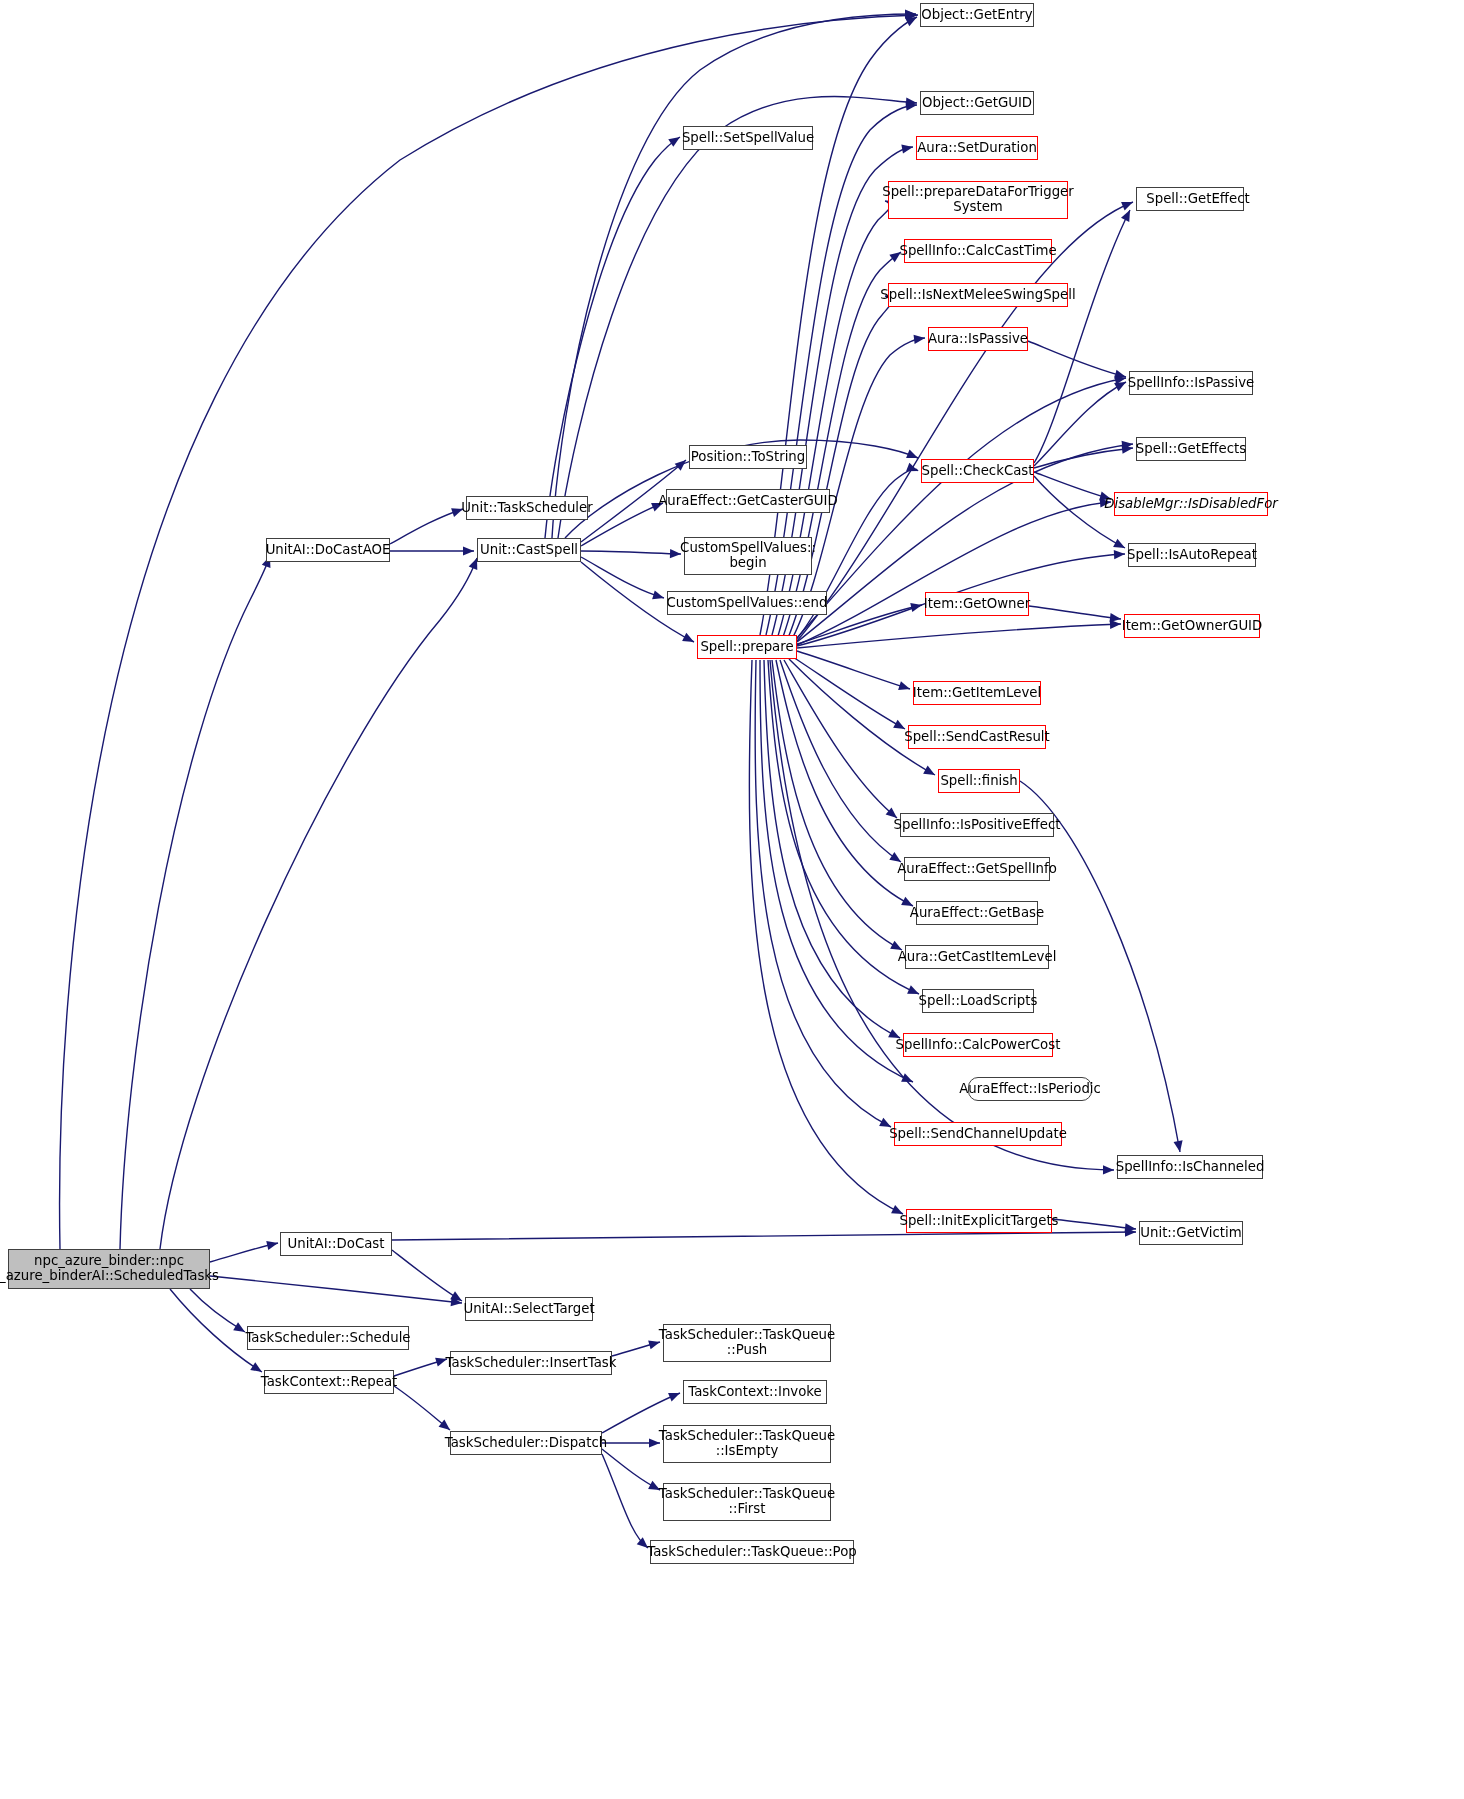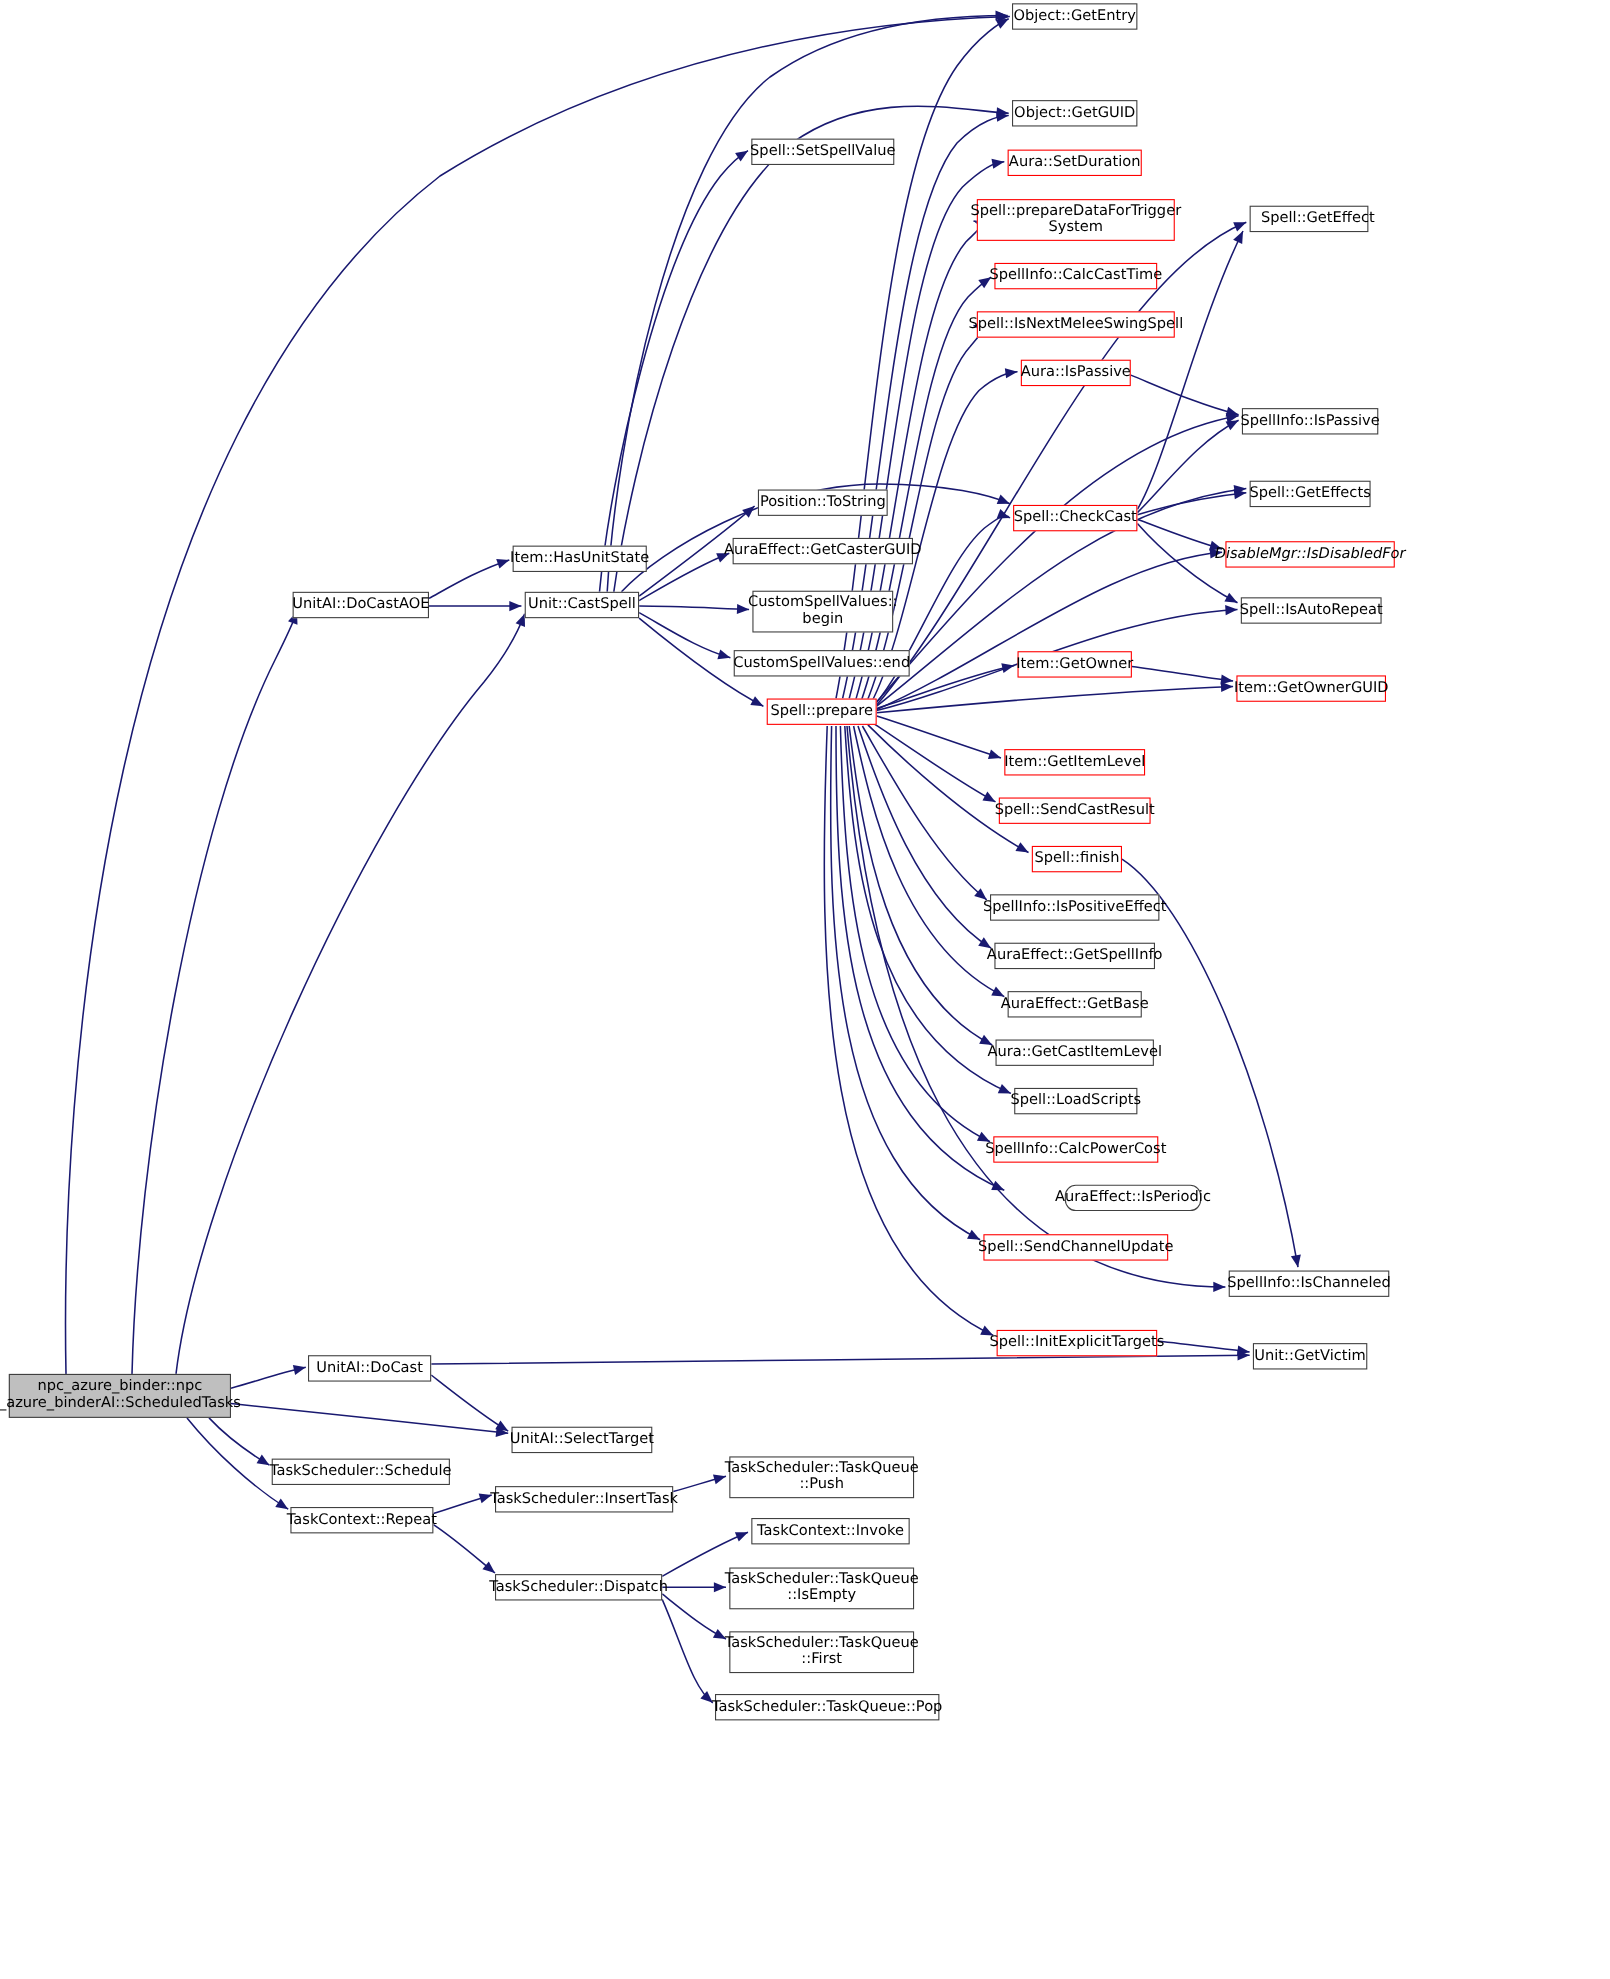--- a/index.html
+++ b/index.html
@@ -145,21 +145,21 @@
       <path d="M 602,1443 C 622,1443 640,1443 660,1443" class="edge"></path>
       <polygon points="0,0 -11,-4.6 -11,4.6" class="ahead" transform="translate(660,1443) rotate(0)"></polygon>
       <path d="M 602,1449 C 622,1465 640,1480 660,1490" class="edge"></path>
       <polygon points="0,0 -11,-4.6 -11,4.6" class="ahead" transform="translate(660,1490) rotate(27.760332352297578)"></polygon>
       <path d="M 602,1454 C 620,1495 630,1535 648,1548" class="edge"></path>
       <polygon points="0,0 -11,-4.6 -11,4.6" class="ahead" transform="translate(648,1548) rotate(41.35173810957826)"></polygon>
     </svg>
 <div class="node root" style="left: 8px; top: 1249px; width: 202px; height: 40px;">npc_azure_binder::npc
 _azure_binderAI::ScheduledTasks</div>
     <div class="node" style="left: 266px; top: 538px; width: 124px; height: 24px;">UnitAI::DoCastAOE</div>
-    <div class="node" style="left: 466px; top: 496px; width: 122px; height: 24px;">Item::HasUnitState</div>
+    <div class="node" style="left: 466px; top: 496px; width: 122px; height: 24px;">Unit::TaskScheduler</div>
     <div class="node" style="left: 477px; top: 538px; width: 104px; height: 24px;">Unit::CastSpell</div>
     <div class="node" style="left: 683px; top: 126px; width: 130px; height: 24px;">Spell::SetSpellValue</div>
     <div class="node" style="left: 689px; top: 445px; width: 118px; height: 24px;">Position::ToString</div>
     <div class="node" style="left: 666px; top: 489px; width: 164px; height: 24px;">AuraEffect::GetCasterGUID</div>
     <div class="node" style="left: 684px; top: 537px; width: 128px; height: 38px;">CustomSpellValues::
 begin</div>
     <div class="node" style="left: 667px; top: 591px; width: 160px; height: 24px;">CustomSpellValues::end</div>
     <div class="node red" style="left: 697px; top: 635px; width: 100px; height: 24px;">Spell::prepare</div>
     <div class="node" style="left: 920px; top: 3px; width: 114px; height: 24px;">Object::GetEntry</div>
     <div class="node" style="left: 920px; top: 91px; width: 114px; height: 24px;">Object::GetGUID</div>

